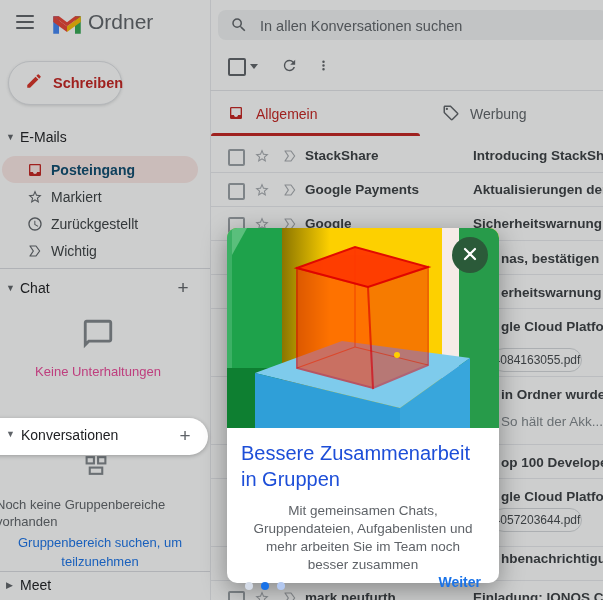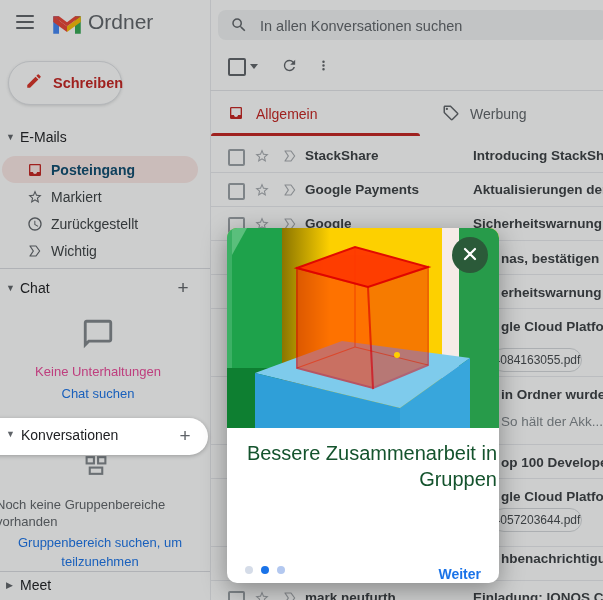--- a/index.html
+++ b/index.html
@@ -54,23 +54,23 @@
   .frag.read{color:#81878c;font-weight:400;}
   .chip{left:492px;width:88px;height:22px;border:1.5px solid #d5d8db;border-radius:12px;font-size:12px;color:#44484c;
         text-align:center;line-height:22px;cursor:pointer;background:#fff;}
   
   .scrim{left:0;top:0;width:603px;height:600px;background:rgba(28,30,33,0.22);z-index:40;}
   .modal{left:227px;top:228px;width:272px;height:355px;background:#fff;border-radius:10px;z-index:60;
          box-shadow:0 6px 24px rgba(0,0,0,.35);display:flex;flex-direction:column;}
   .modal-img{position:relative;width:272px;height:200px;border-radius:10px 10px 0 0;overflow:hidden;flex:none;}
   .close-btn{position:absolute;left:225px;top:9px;width:36px;height:36px;border-radius:50%;background:#2b5a39;border:none;
              display:flex;align-items:center;justify-content:center;cursor:pointer;padding:0;}
-  .modal-title{margin-top:12px;padding:0 2px;font-size:20px;line-height:26px;text-align:right;color:#14532d;}
+  .modal-title{margin-top:12px;padding:0 14px;font-size:20px;line-height:26px;text-align:left;color:#1d4ed8;}
   .modal-body{margin-top:10px;padding:0 20px;font-size:13.5px;line-height:18px;text-align:center;color:#5f6368;}
-  .modal-footer{margin-top:auto;margin-bottom:1px;padding:0 18px;display:flex;align-items:flex-start;justify-content:space-between;gap:32px;}
+  .modal-footer{margin-top:auto;margin-bottom:1px;padding:0 18px;display:flex;align-items:flex-end;justify-content:space-between;gap:32px;}
   .dots{display:flex;gap:8px;}
   .dot{width:8px;height:8px;border-radius:50%;}
   .dot.d1{background:#d5dce8;} .dot.on{background:#1a73e8;} .dot.d3{background:#b3c8f0;}
   .next{font-size:14px;font-weight:600;color:#1a73e8;cursor:pointer;}
 </style>
 </head>
 <body>
 
 <div class="stage">
 
@@ -151,21 +151,20 @@
     <span class="tri">▼</span>
     <span class="hl">Chat</span>
     <span class="plus">+</span>
   </div>
   <div class="abs" style="left:79px;top:317px;">
     <svg width="38" height="34" viewBox="0 0 24 24">
         <path fill="#80868b" d="M20 2H4c-1.1 0-2 .9-2 2v18l4-4h14c1.1 0 2-.9 2-2V4c0-1.1-.9-2-2-2zm0 14H5.17L4 17.17V4h16v12z"></path>
       </svg>
   </div>
   <div class="abs c-empty" style="top:364px;">Keine Unterhaltungen</div>
-  <div class="abs c-link" style="left:0;top:384px;width:196px;">Chat suchen</div>
 
   <div class="abs spotlight">
     <span class="tri">▼</span>
     <span class="hl">Konversationen</span>
     <span class="plus">+</span>
   </div>
 
   <div class="abs" style="left:82px;top:453px;">
     <svg width="28" height="25" viewBox="0 0 24 24">
       <g fill="none" stroke="#80868b" stroke-width="2">
@@ -316,20 +315,21 @@
       </svg>
       <button class="close-btn">
         <span>
           <svg width="14" height="14" viewBox="0 0 14 14">
               <path d="M2 2 L12 12 M12 2 L2 12" stroke="#ffffff" stroke-width="2.2" stroke-linecap="round" fill="none"></path>
             </svg>
         </span>
       </button>
     </div>
     <div class="modal-title">Bessere Zusammenarbeit in Gruppen</div>
+    <div class="modal-body">Mit gemeinsamen Chats, Gruppendateien, Aufgabenlisten und mehr arbeiten Sie im Team noch besser zusammen</div>
     <div class="modal-footer">
       <div class="dots">
         <span class="dot d1"></span>
         <span class="dot on"></span>
         <span class="dot d3"></span>
       </div>
       <span class="next">Weiter</span>
     </div>
   </div>
 

